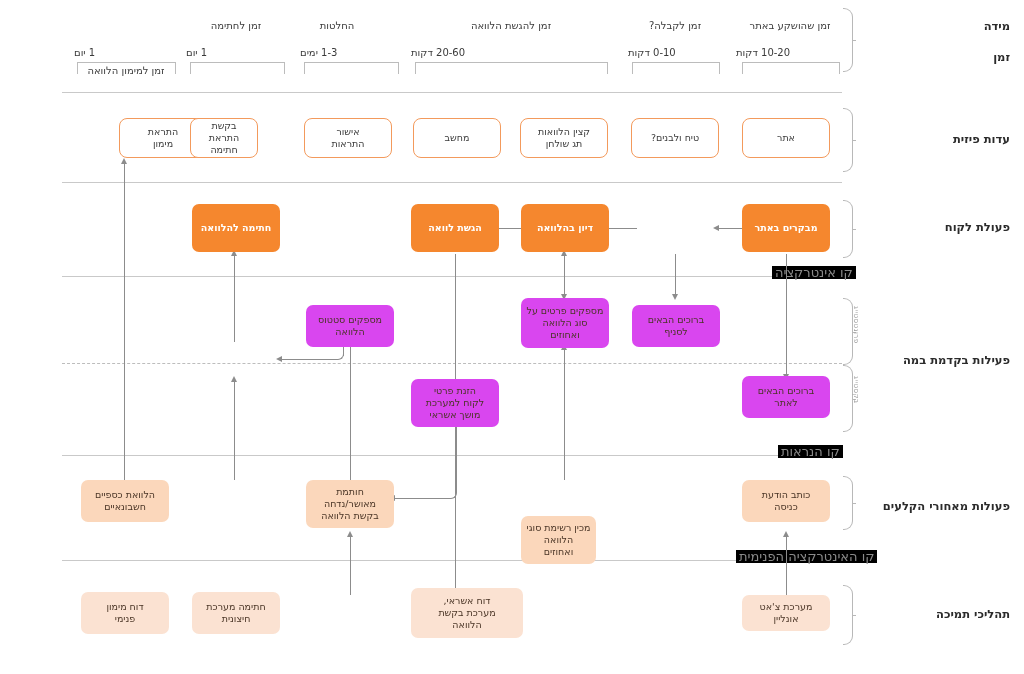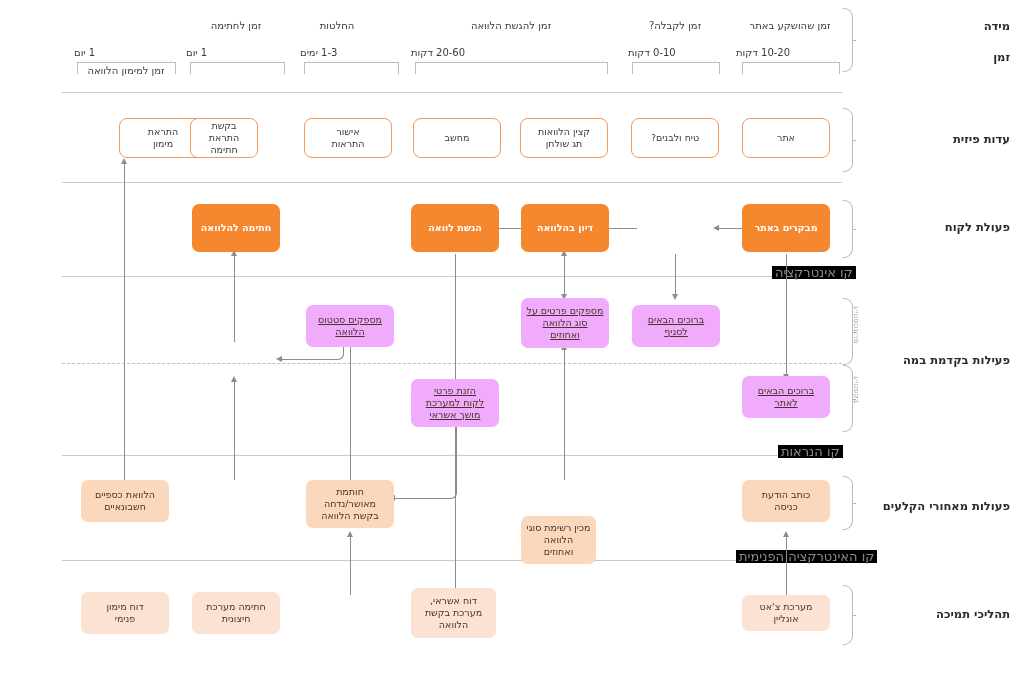--- a/index.html
+++ b/index.html
@@ -114,24 +114,23 @@
     color:#3a3a3a;
     border-radius:8px;
   }
   .box.customer{
     background:#F5872E;
     border:none;
     color:#ffffff;
     font-weight:600;
   }
   .box.stage{
-    background:#f0abfc;
+    background:#d946ef;
     border:none;
     color:#4a3526;
-    text-decoration:underline;
   }
   .box.support{
     background:#FBD7BB;
     border:none;
     color:#4a3526;
   }
   .box.process{
     background:#FBE2D2;
     border:none;
     color:#4a3526;
@@ -331,18 +330,18 @@
   <div class="box support" style="left:521px;top:480px;width:75px;height:48px;margin-top:36px;">מכין רשימת סוגי
 הלוואה
 ואחוזים</div>
   <div class="box support" style="left:742px;top:480px;width:88px;height:42px;">כותב הודעת
 כניסה</div>
 
   <div class="box process" style="left:81px;top:592px;width:88px;height:42px;">דוח מימון
 פנימי</div>
   <div class="box process" style="left:192px;top:592px;width:88px;height:42px;">חתימה מערכת
 חיצונית</div>
-  <div class="box process" style="left:411px;top:588px;width:85px;height:50px;">דוח אשראי,
+  <div class="box process" style="left:411px;top:588px;width:112px;height:50px;">דוח אשראי,
 מערכת בקשת
 הלוואה</div>
   <div class="box process" style="left:742px;top:595px;width:88px;height:36px;">מערכת צ'אט אונליין</div>
 
 </div>
 
 </body></html>

